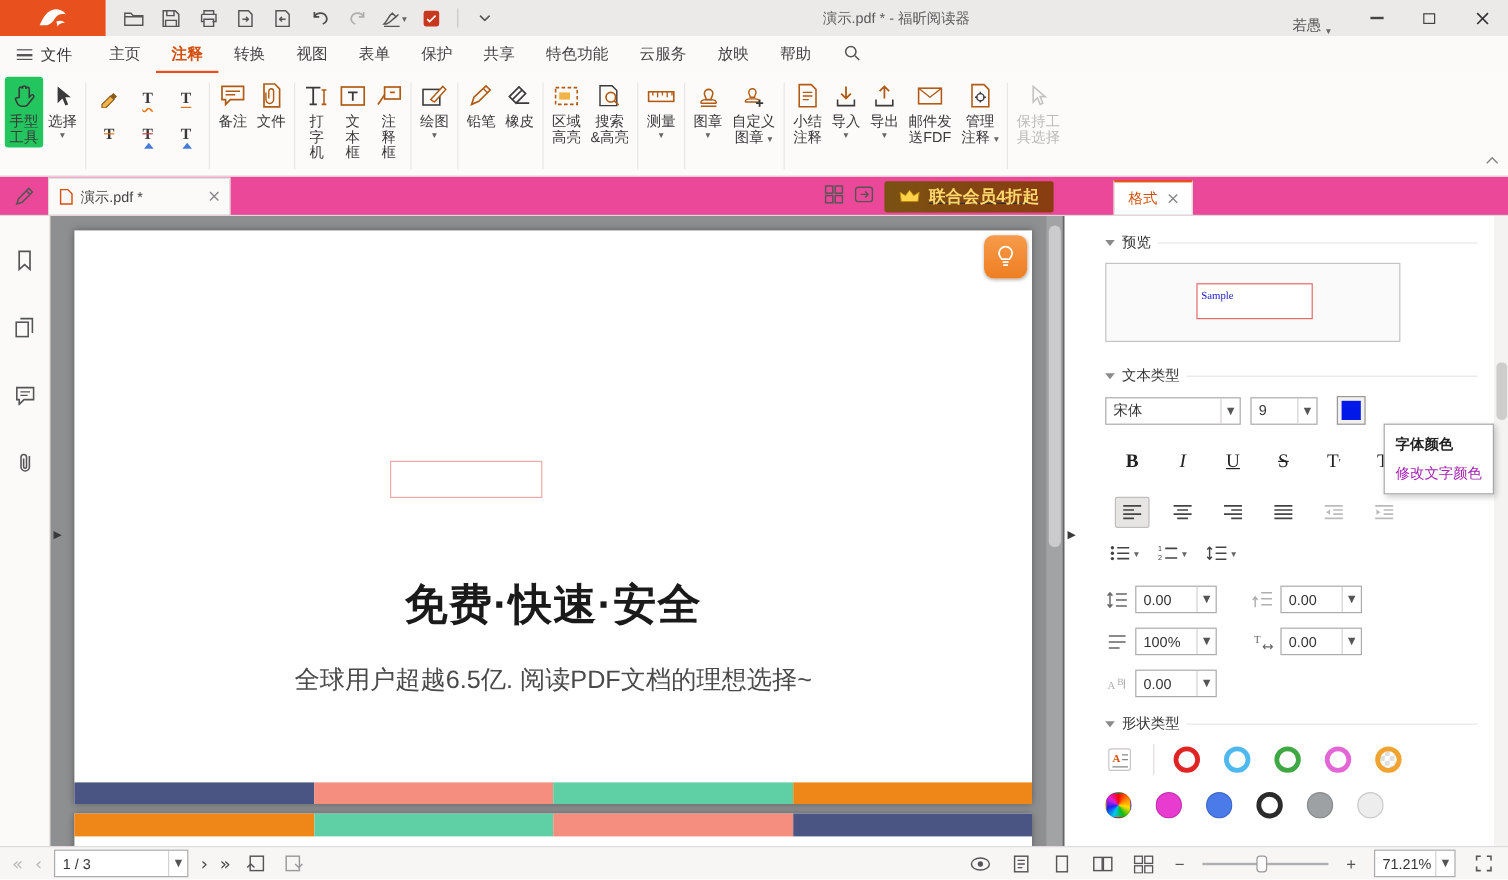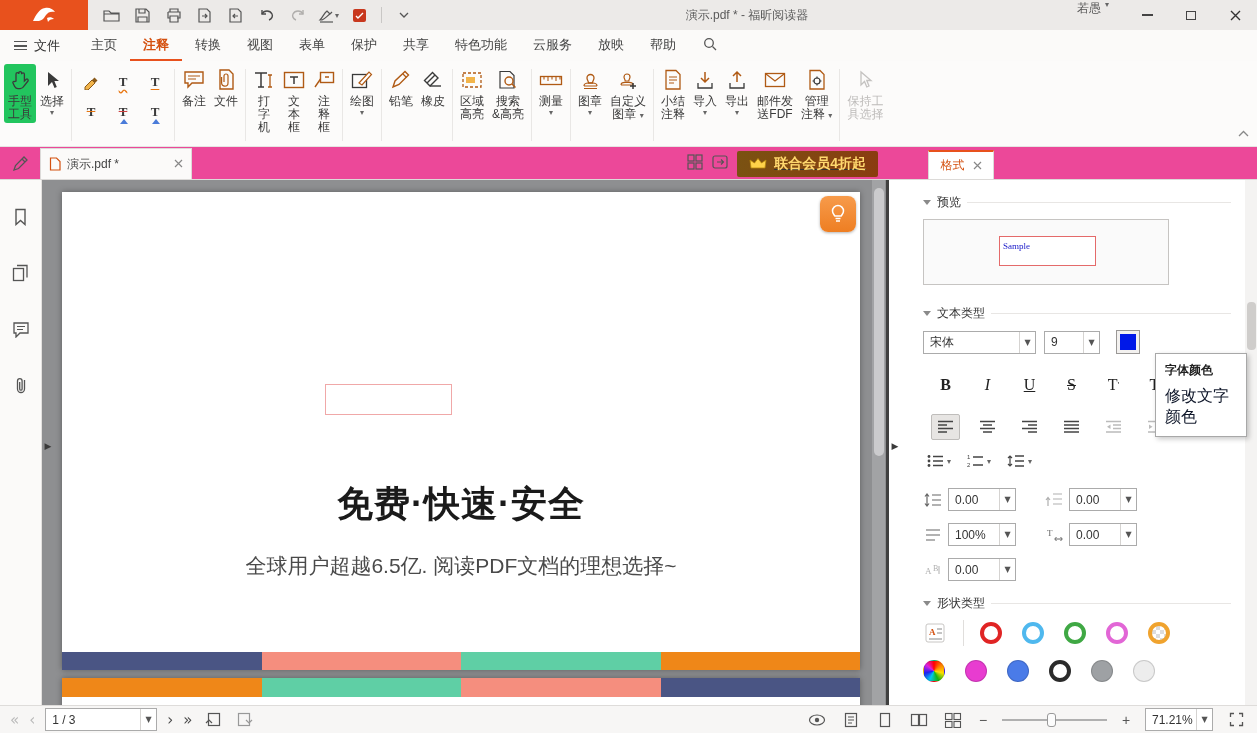--- a/index.html
+++ b/index.html
@@ -8,21 +8,21 @@
   .g { font-family:"DejaVu Sans",sans-serif; }
   .app { width:1257px; height:733px; display:flex; flex-direction:column; }
 
   
   .titlebar { flex:0 0 30px; background:#ECEAE8; display:flex; align-items:center; }
   .logo { width:88px; height:30px; background:#E8511D; display:flex; align-items:center; justify-content:center; }
   .qat { display:flex; align-items:center; gap:4px; margin-left:10px; }
   .ticon { width:27px; height:24px; display:flex; align-items:center; justify-content:center; border-radius:3px; }
   .tsep { width:1px; height:16px; background:#C9C7C5; margin:0 4px; }
   .title-center { flex:1; text-align:center; color:#5a5a5a; font-size:12px; }
-  .tb-right { display:flex; align-items:flex-start; }
+  .tb-right { display:flex; align-items:flex-end; }
   .username { color:#555; margin-right:4px; }
   .winbtn { width:44px; height:30px; display:flex; align-items:center; justify-content:center; }
 
   
   .menubar { flex:0 0 31px; background:#FBFAF9; display:flex; align-items:center; padding-left:14px; }
   .hamb { width:13px; height:9px; border-top:1.5px solid #555; border-bottom:1.5px solid #555; position:relative; margin-right:7px; }
   .hamb::after { content:""; position:absolute; left:0; right:0; top:3px; height:1.5px; background:#555; }
   .menu-file { display:flex; align-items:center; margin-right:18px; font-size:13px; color:#333; }
   .mtab { padding:0 13px; height:31px; line-height:29px; font-size:13px; color:#444; }
   .mtab.active { color:#D4500F; font-weight:bold; border-bottom:2px solid #E8511D; }
@@ -73,21 +73,21 @@
   .bulb { position:absolute; right:4px; top:4px; width:36px; height:36px; border-radius:8px; background:linear-gradient(180deg,#F79B4B,#EE7E22); display:flex; align-items:center; justify-content:center; box-shadow:0 1px 3px rgba(0,0,0,.3); }
   .redbox { position:absolute; left:263px; top:192px; width:127px; height:31px; border:1px solid #F0A8A8; }
   .doc-heading { position:absolute; left:0; right:0; top:288px; text-align:center; font-size:36px; font-weight:bold; color:#1a1a1a; letter-spacing:1px; }
   .doc-sub { position:absolute; left:0; right:0; top:360px; text-align:center; font-size:21px; color:#4a4a4a; }
   .vscroll { position:absolute; right:1px; top:0; bottom:0; width:13px; background:#A2A3A5; }
   .vthumb { position:absolute; left:1.5px; top:8px; width:10px; height:268px; background:#CBCBCD; border-radius:5px; }
   .handleL { position:absolute; left:0; top:253px; width:12px; height:26px; display:flex; align-items:center; justify-content:center; color:#3a3a3a; font-size:9px; }
   .handleR { position:absolute; left:0; top:253px; width:12px; height:26px; display:flex; align-items:center; justify-content:center; color:#3a3a3a; font-size:9px; }
 
   
-  .panel { flex:0 0 371px; background:#FFFFFF; border-left:3px solid #404040; position:relative; padding:14px 26px 0 34px; }
+  .panel { flex:0 0 371px; background:#FFFFFF; border-left:1px solid #404040; position:relative; padding:14px 26px 0 34px; }
   .sect-head { display:flex; align-items:center; gap:6px; font-size:12px; color:#333; margin-bottom:8px; }
   .tri { width:0; height:0; border-left:4px solid transparent; border-right:4px solid transparent; border-top:5px solid #8a8a8a; }
   .sect-head .rule { flex:1; height:1px; background:#E8E6E4; }
   .previewbox { width:246px; height:66px; background:#FAFAFA; border:1px solid #C6C4C2; position:relative; margin-bottom:20px; }
   .samplebox { position:absolute; left:75px; top:16px; width:97px; height:30px; background:#fff; border:1px solid #E46A6A; padding:1px 3px; }
   .sampletext { font:9px "Liberation Serif","DejaVu Serif",serif; color:#1818C8; }
   .combo { height:23px; border:1px solid #ABABAB; background:#fff; display:flex; align-items:center; font-size:12px; color:#333; }
   .combo .val { flex:1; padding:0 6px; white-space:nowrap; overflow:hidden; }
   .combo .dd { width:16px; align-self:stretch; border-left:1px solid #D5D3D1; display:flex; align-items:center; justify-content:center; color:#555; font-size:8px; }
   .fontrow { display:flex; align-items:center; gap:8px; margin-bottom:18px; }
@@ -111,21 +111,21 @@
   .shrow { display:flex; align-items:center; margin-bottom:14px; }
   .shape { width:22px; height:22px; border-radius:50%; margin-right:20px; flex:0 0 auto; }
   .ringc { border:4.5px solid #000; background:#fff; }
   .checker { background-image:linear-gradient(45deg,#ddd 25%,transparent 25%,transparent 75%,#ddd 75%),linear-gradient(45deg,#ddd 25%,#fff 25%,#fff 75%,#ddd 75%); background-size:8px 8px; background-position:0 0,4px 4px; }
   .fillc { border:1px solid rgba(0,0,0,.15); }
   .wheel { background:conic-gradient(#f00,#ff8000,#ffe000,#12b812,#00c8f0,#2020f0,#e020e0,#f00); border:1px solid rgba(0,0,0,.1); }
   .shdiv { width:1px; height:26px; background:#E0DEDC; margin:0 16px 0 0; }
   .aicnbtn { width:24px; height:24px; display:flex; align-items:center; justify-content:center; margin-right:16px; }
   .tooltip { position:absolute; left:266px; top:173px; width:92px; background:#fff; border:1px solid #A8A8A8; box-shadow:2px 2px 5px rgba(0,0,0,.22); padding:8px 9px; z-index:30; }
   .tooltip .tt1 { font-weight:bold; font-size:12px; color:#222; margin-bottom:7px; }
-  .tooltip .tt2 { font-size:16px; color:#0f172a; }
+  .tooltip .tt2 { font-size:12px; color:#a21caf; }
   .pscroll { position:absolute; right:0; top:0; bottom:0; width:12px; background:#F4F3F2; }
   .psthumb { position:absolute; left:1.5px; top:122px; width:9px; height:48px; background:#CFCDCB; border-radius:4px; }
 
   
   .statusbar { flex:0 0 28px; background:#F7F6F5; border-top:1px solid #DEDCDA; display:flex; align-items:center; padding:0 10px; }
   .nav { display:flex; align-items:center; gap:10px; }
   .navg { color:#B8B8B8; font-size:15px; }
   .navd { color:#4a4a4a; font-size:15px; }
   .pagecombo { width:112px; }
   .zoomcombo { width:68px; }

